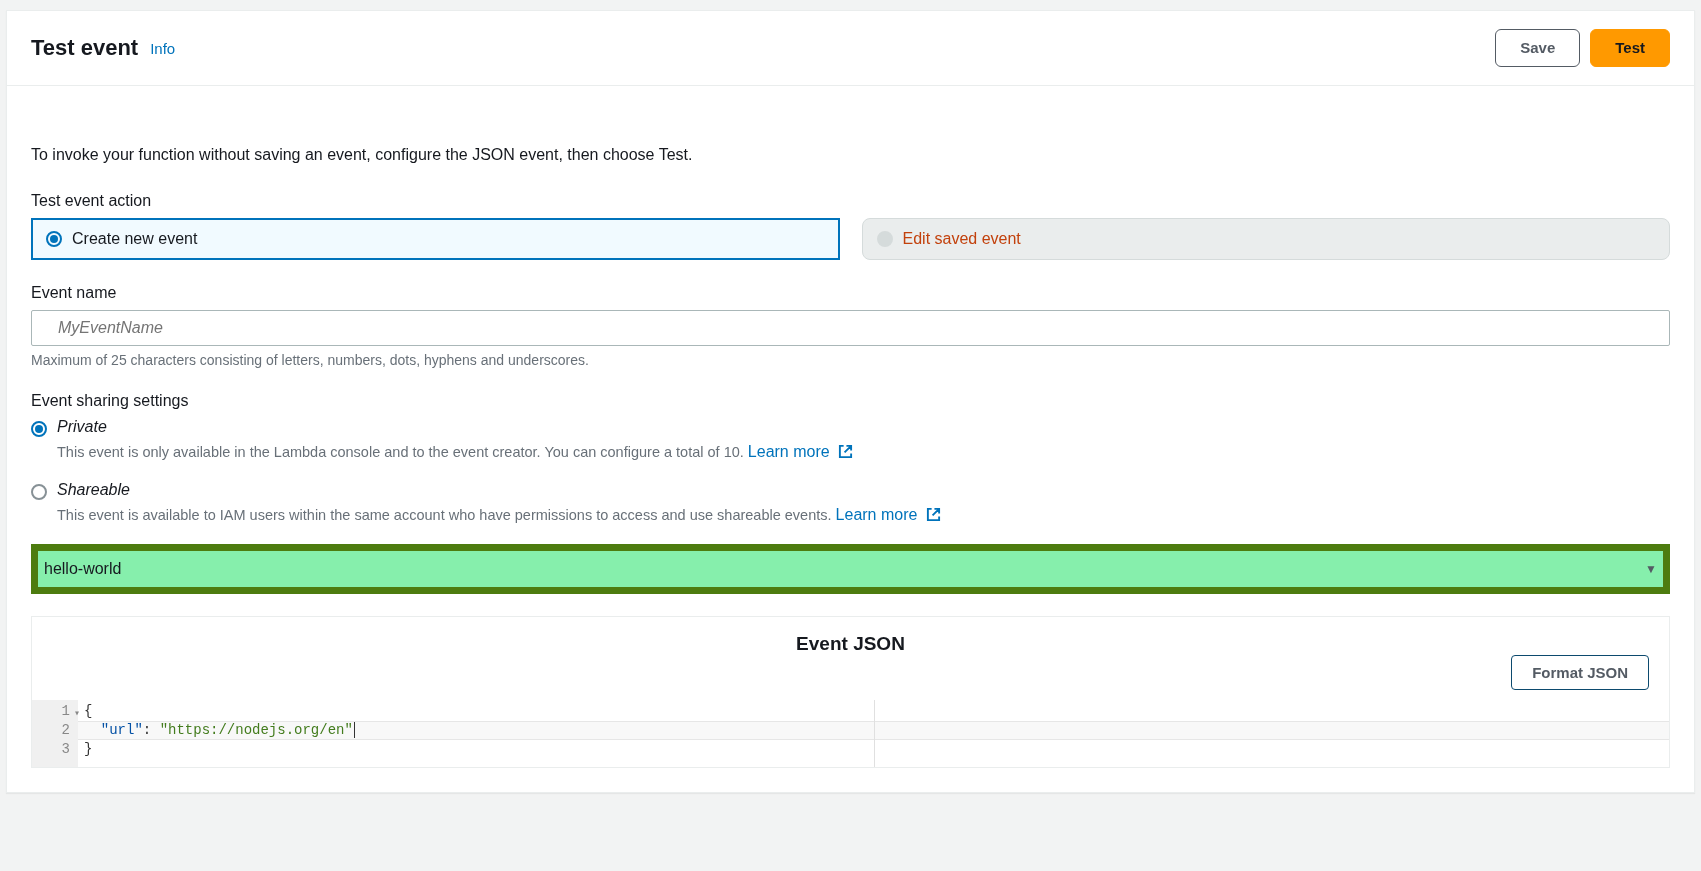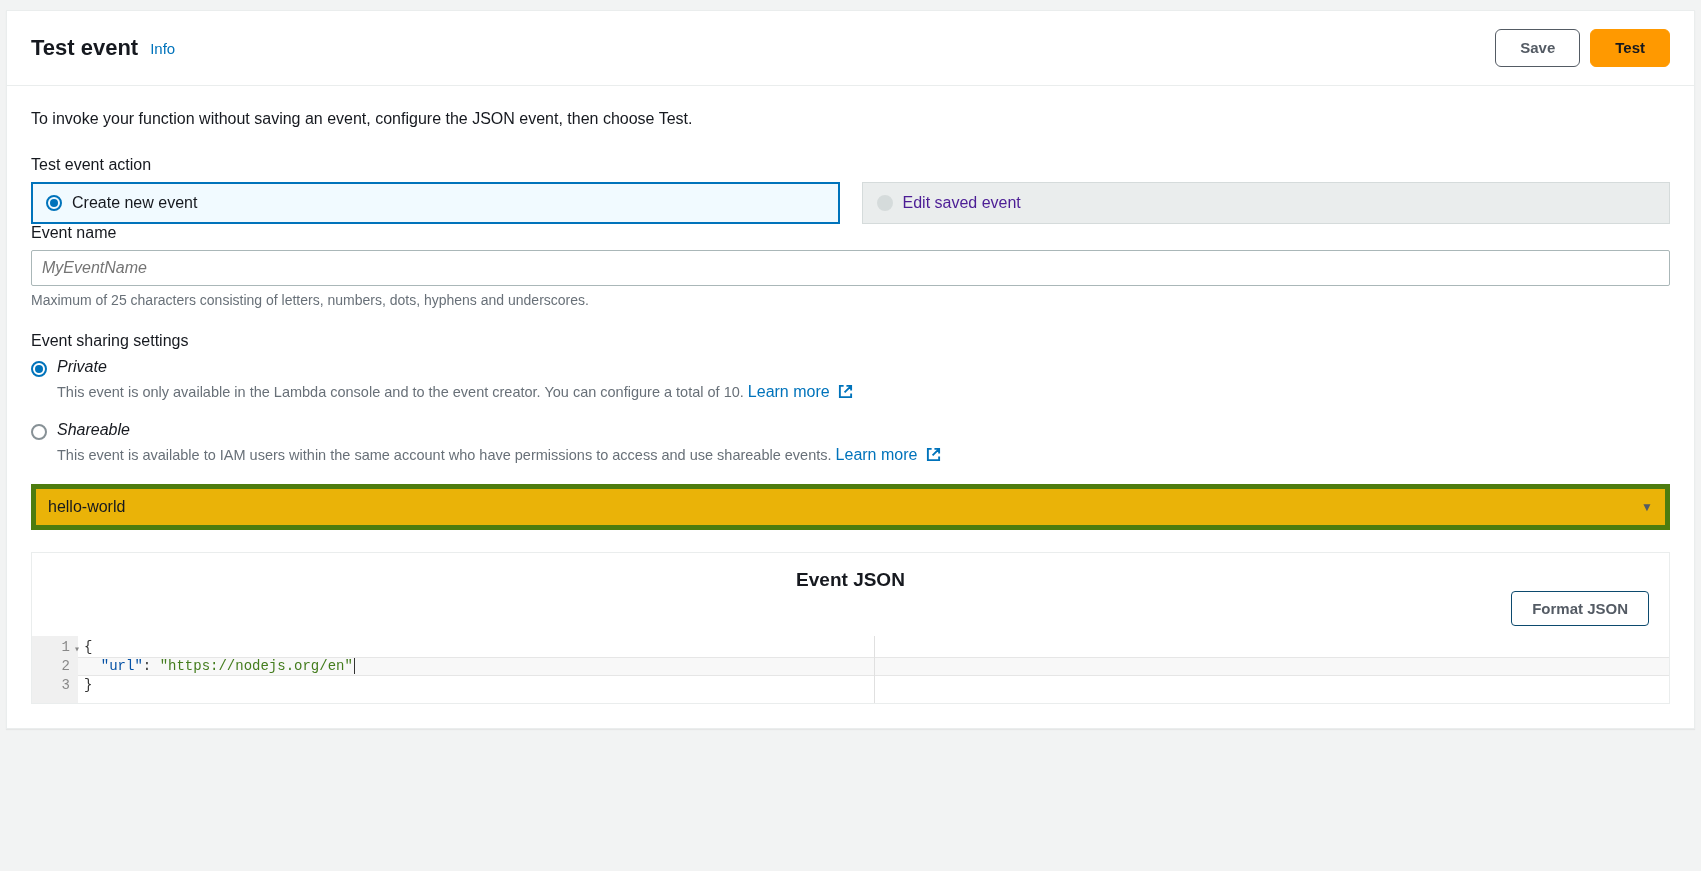--- a/index.html
+++ b/index.html
@@ -56,49 +56,52 @@
       color: #16191f;
       border: 1px solid #ff9900;
     }
     .panel-body {
       padding: 24px;
     }
     .intro {
       font-size: 16px;
       color: #16191f;
       margin-bottom: 28px;
+      margin-top: 36px;
     }
     .field-label {
       font-size: 16px;
       color: #16191f;
       margin-bottom: 8px;
     }
     .toggle-row {
       display: flex;
       gap: 22px;
+      margin-bottom: 24px;
     }
     .toggle-tile {
       flex: 1;
       border: 1px solid #aab7b8;
       padding: 11px 14px;
       display: flex;
       align-items: center;
       gap: 10px;
       font-size: 16px;
     }
     .toggle-tile.selected {
       border: 2px solid #0073bb;
       background: #f1faff;
       padding: 10px 13px;
     }
     .toggle-tile.disabled {
       background: #eaeded;
-      color: #4c1d95;
+      color: #c2410c;
       border-color: #d5dbdb;
       cursor: not-allowed;
+      border-radius: 8px;
     }
     .radio-circle {
       width: 16px;
       height: 16px;
       border: 2px solid #879196;
       border-radius: 50%;
       display: inline-flex;
       align-items: center;
       justify-content: center;
       flex-shrink: 0;
@@ -106,21 +109,21 @@
     .radio-circle.checked { border-color: #0073bb; }
     .radio-dot {
       width: 8px;
       height: 8px;
       background: #0073bb;
       border-radius: 50%;
     }
     .radio-circle.disabled { border-color: #d5dbdb; background:#d5dbdb;}
     .text-input {
       width: 100%;
-      padding: 8px 10px;
+      padding: 8px 26px;
       font-size: 16px;
       border: 1px solid #aab7b8;
       border-radius: 2px;
       font-style: italic;
       color: #879196;
     }
     .helper {
       font-size: 14px;
       color: #687078;
       margin-top: 6px;
@@ -157,27 +160,27 @@
       vertical-align: -2px;
     }
     .template-label {
       font-size: 16px;
       margin-bottom: 8px;
       margin-top: 8px;
     }
     .template-label .optional { font-style: italic; }
     .select-box {
       width: 100%;
-      border: 5px solid #4d7c0f;
-      padding: 9px 12px;
-      display: flex;
-      align-items: center;
-      font-size: 16px;
-      cursor: pointer;
-      background:#eab308;
+      border: 7px solid #4d7c0f;
+      padding: 9px 6px;
+      display: flex;
+      align-items: center;
+      font-size: 16px;
+      cursor: pointer;
+      background:#86efac;
     }
     .select-caret { margin-left: auto; font-size: 12px; color:#545b64;}
     .json-panel {
       border: 1px solid #eaeded;
       margin-top: 22px;
     }
     .json-header {
       padding: 16px 20px 10px 20px;
       display: flex;
       align-items: center;

